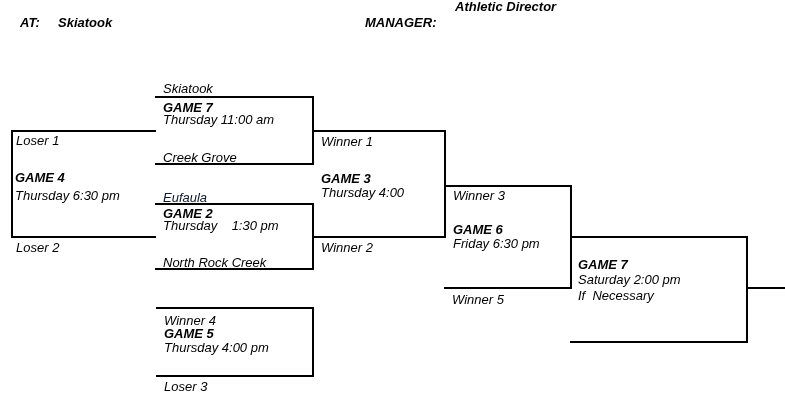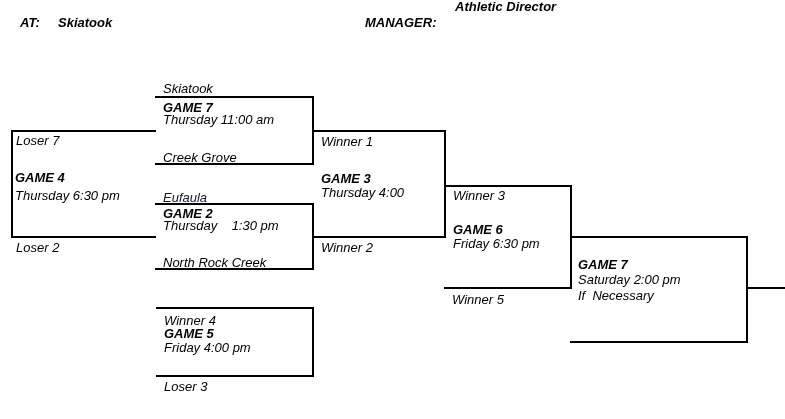--- a/index.html
+++ b/index.html
@@ -47,33 +47,33 @@
     <div class="lbl" style="left:321px;top:135px">Winner 1</div>
     <div class="lbl b" style="left:321px;top:172px">GAME 3</div>
     <div class="lbl" style="left:321px;top:186px">Thursday 4:00</div>
     <div class="lbl" style="left:321px;top:241px">Winner 2</div>
     <div class="hl" style="left:312px;top:130px;width:134px"></div>
     <div class="hl" style="left:312px;top:236px;width:134px"></div>
     <div class="vl" style="left:444px;top:130px;height:108px"></div>
   </div>
 
   <div>
-    <div class="lbl" style="left:16px;top:134px">Loser 7</div>
+    <div class="lbl" style="left:16px;top:134px">Loser 1</div>
     <div class="lbl b" style="left:15px;top:171px">GAME 4</div>
     <div class="lbl" style="left:15px;top:189px">Thursday 6:30 pm</div>
     <div class="lbl" style="left:16px;top:241px">Loser 2</div>
     <div class="hl" style="left:11px;top:130px;width:145px"></div>
     <div class="hl" style="left:11px;top:236px;width:145px"></div>
     <div class="vl" style="left:11px;top:130px;height:108px"></div>
   </div>
 
   <div>
     <div class="lbl" style="left:164px;top:314px">Winner 4</div>
     <div class="lbl b" style="left:164px;top:327px">GAME 5</div>
-    <div class="lbl" style="left:164px;top:341px">Friday 4:00 pm</div>
+    <div class="lbl" style="left:164px;top:341px">Thursday 4:00 pm</div>
     <div class="lbl" style="left:164px;top:380px">Loser 3</div>
     <div class="hl" style="left:156px;top:307px;width:158px"></div>
     <div class="hl" style="left:156px;top:375px;width:158px"></div>
     <div class="vl" style="left:312px;top:307px;height:70px"></div>
   </div>
 
   <div>
     <div class="lbl" style="left:453px;top:189px">Winner 3</div>
     <div class="lbl b" style="left:453px;top:223px">GAME 6</div>
     <div class="lbl" style="left:453px;top:237px">Friday 6:30 pm</div>

